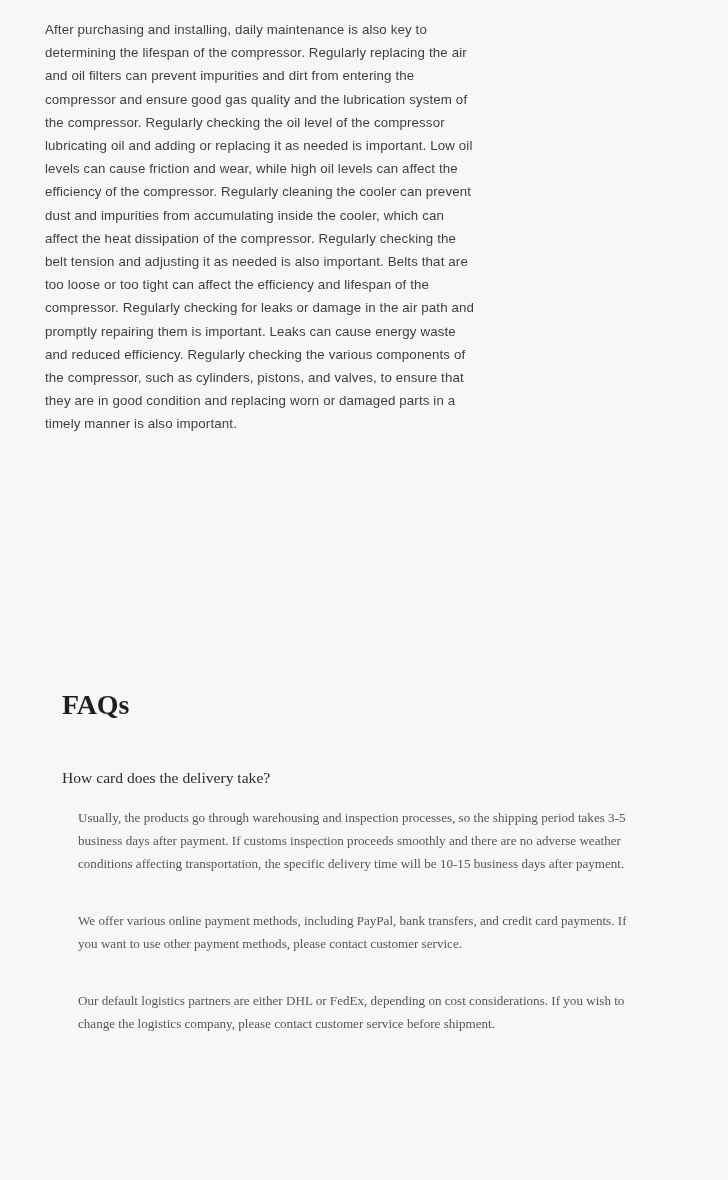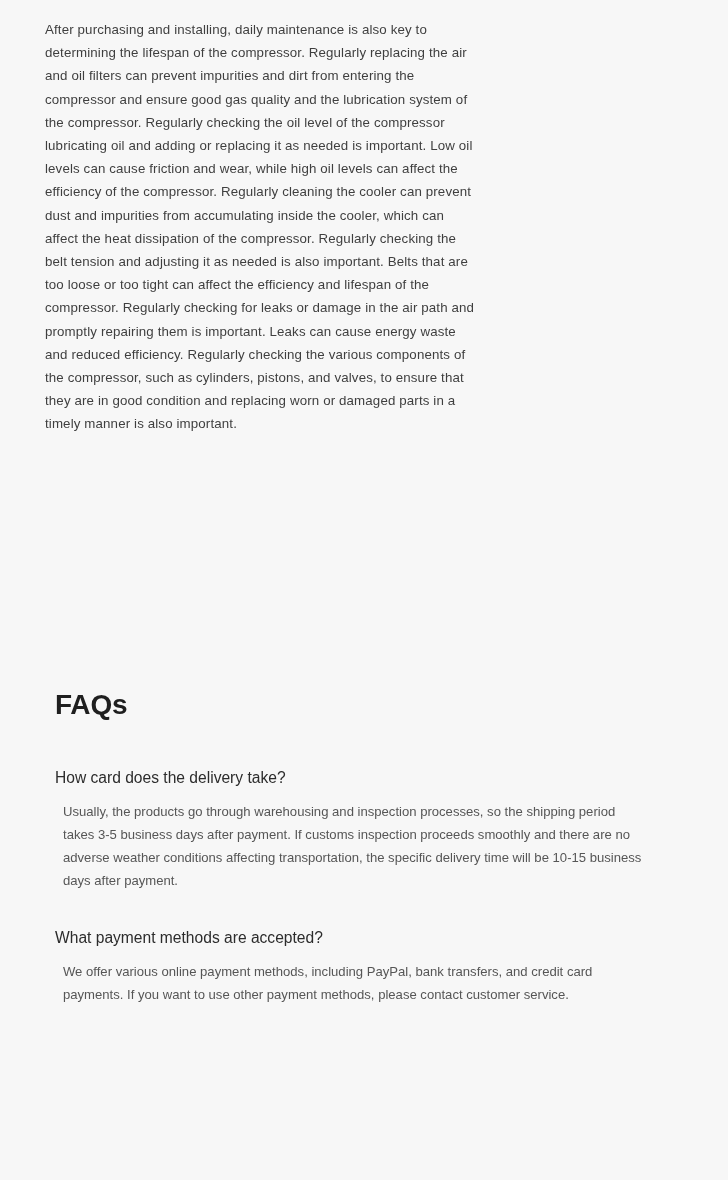--- a/index.html
+++ b/index.html
@@ -34,23 +34,24 @@
     font-size: 13.3px;
     line-height: 23.2px;
     color: #3f3f3f;
     text-align: left;
     letter-spacing: 0.01em;
   }
 
   
   .faq-section {
     position: absolute;
-    left: 55px;
+    left: 62px;
     top: 688px;
     width: 600px;
+    font-family: Liberation Serif, serif;
   }
   .faq-title {
     margin: 0 0 0 0;
     font-size: 28px;
     line-height: 34px;
     font-weight: bold;
     color: #1f1f1f;
     letter-spacing: -0.2px;
   }
   .faq-list {
@@ -64,21 +65,21 @@
   }
   .faq-question {
     margin: 0 0 10px 0;
     font-size: 15.6px;
     line-height: 24px;
     font-weight: normal;
     color: #2c2c2c;
     max-width: 520px;
   }
   .faq-answer {
-    margin: 8px;
+    margin: 16px;
     font-size: 13.1px;
     line-height: 23px;
     color: #565656;
     max-width: 600px;
   }
 </style>
 </head>
 <body>
 
 <div class="page">
@@ -91,23 +92,23 @@
     <h2 class="faq-title">FAQs</h2>
 
     <div class="faq-list">
 
       <div class="faq-item">
         <h3 class="faq-question">How card does the delivery take?</h3>
         <p class="faq-answer">Usually, the products go through warehousing and inspection processes, so the shipping period takes 3-5 business days after payment. If customs inspection proceeds smoothly and there are no adverse weather conditions affecting transportation, the specific delivery time will be 10-15 business days after payment.</p>
       </div>
 
       <div class="faq-item">
-        <h3 class="faq-question">What payment methods are accepted?</h3>
         <p class="faq-answer">We offer various online payment methods, including PayPal, bank transfers, and credit card payments. If you want to use other payment methods, please contact customer service.</p>
       </div>
 
       <div class="faq-item">
+        <p class="faq-answer">Our default logistics partners are either DHL or FedEx, depending on cost considerations. If you wish to change the logistics company, please contact customer service before shipment.</p>
       </div>
 
     </div>
   </section>
 
 </div>
 
 </body></html>

